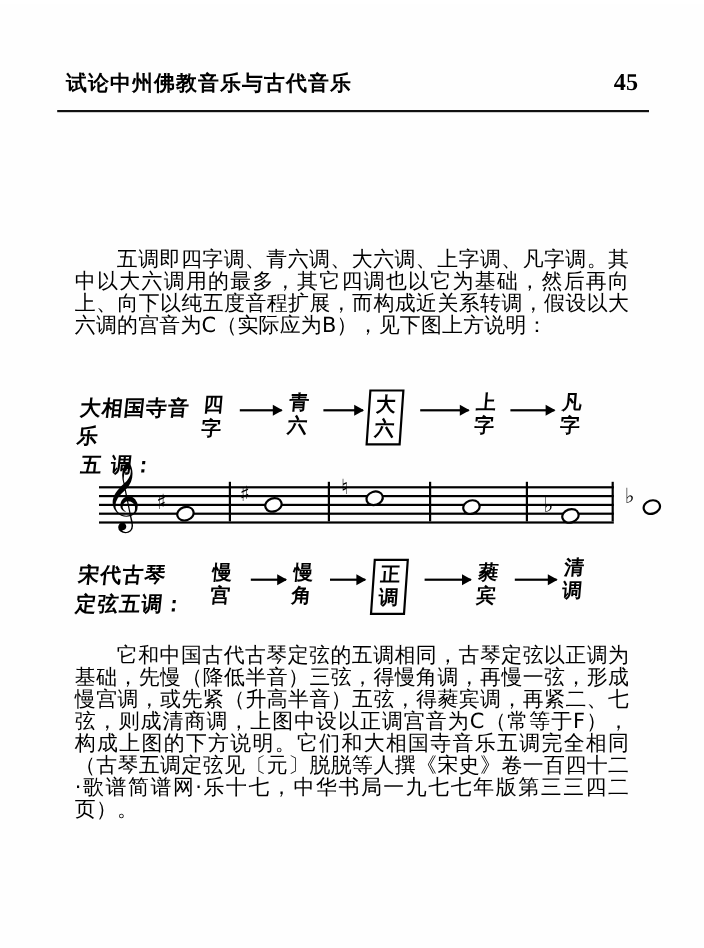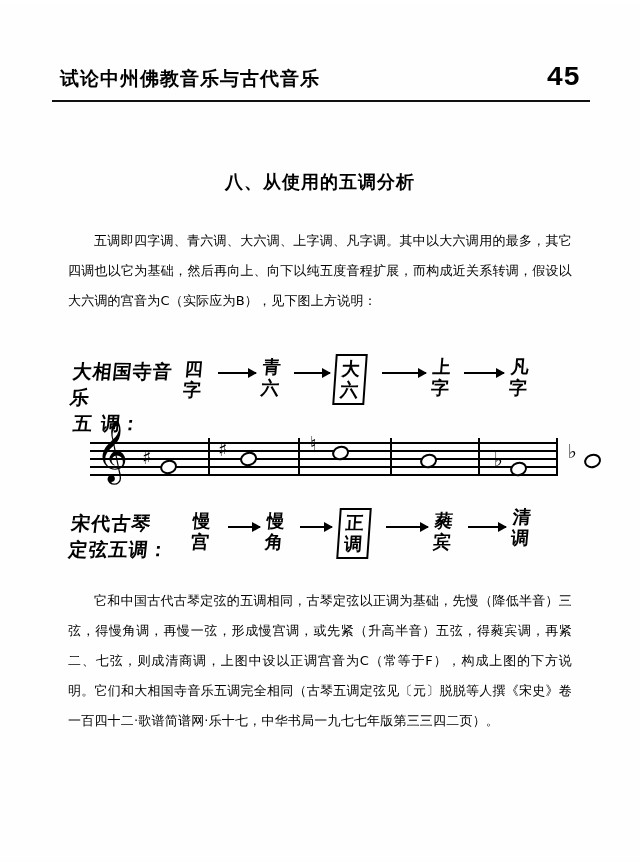--- a/index.html
+++ b/index.html
@@ -33,22 +33,22 @@
     justify-content: space-between;
   }
   .header-title {
     font-family: "DejaVu Sans", sans-serif;
     font-size: 19px;
     font-weight: bold;
     letter-spacing: 1px;
     color: #000;
   }
   .header-page {
-    font-family: Liberation Mono, monospace;
-    font-size: 28px;
+    font-family: Liberation Serif, serif;
+    font-size: 22px;
     font-weight: bold;
     color: #000;
   }
   .header-rule {
     position: absolute;
     left: 52px;
     top: 96px;
     width: 538px;
     height: 2px;
     background: #111;
@@ -63,22 +63,22 @@
     font-size: 18px;
     font-weight: bold;
     letter-spacing: 1px;
     color: #000;
   }
   
   .para {
     position: absolute;
     left: 68px;
     width: 504px;
-    font-size: 13px;
-    line-height: 30px;
+    font-size: 19px;
+    line-height: 20px;
     text-align: justify;
     text-justify: inter-ideograph;
     color: #000;
     letter-spacing: 0.2px;
   }
   .para.p1 { top: 222px; }
   .para.p2 { top: 582px; }
   .indent { display: inline-block; width: 2em; }
 
   
@@ -211,21 +211,20 @@
 <body>
 
 <div class="page">
 
   <div class="header">
     <div class="header-title">试论中州佛教音乐与古代音乐</div>
     <div class="header-page">45</div>
   </div>
   <div class="header-rule"></div>
 
-  <div class="section-heading">八、从使用的五调分析</div>
 
   <div class="para p1"><span class="indent"></span><span>五调即四字调、青六调、大六调、上字调、凡字调。其中以大六调用的最多，其它四调也以它为基础，然后再向上、向下以纯五度音程扩展，而构成近关系转调，假设以大六调的宫音为C（实际应为B），见下图上方说明：</span></div>
 
   <div class="diagram">
 
     <div class="row row-top">
       <div class="label-stack hand">
         <div class="l1">大相国寺音乐</div>
         <div class="l2">五 调：</div>
       </div>

